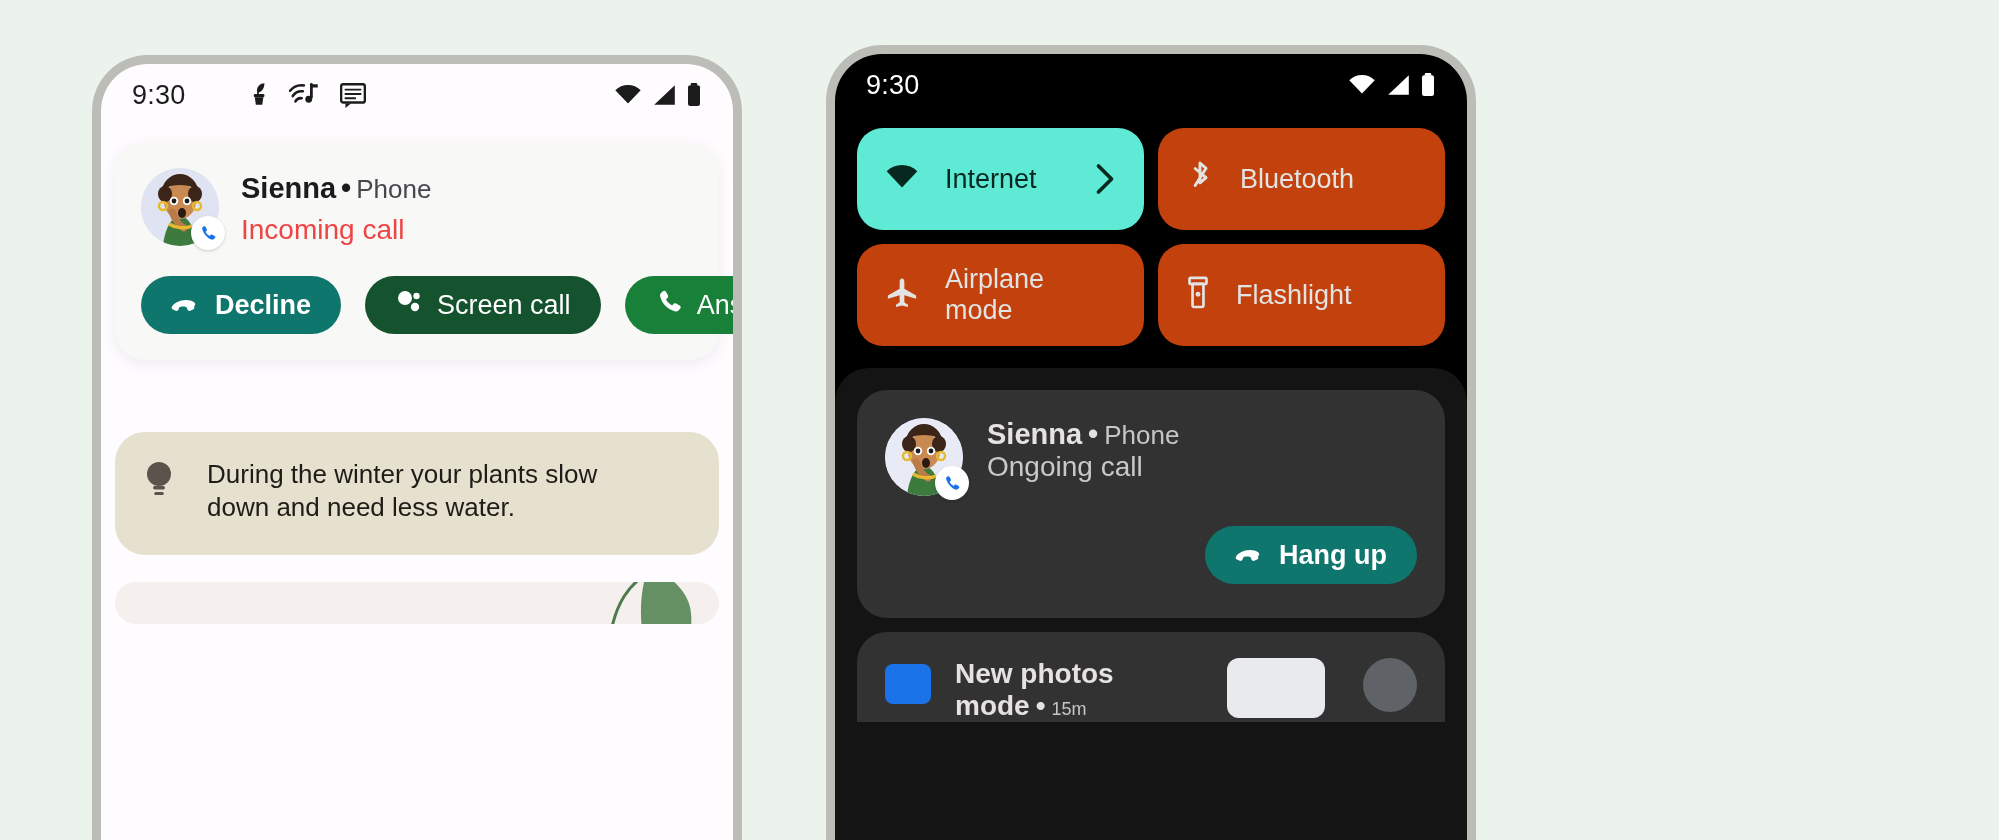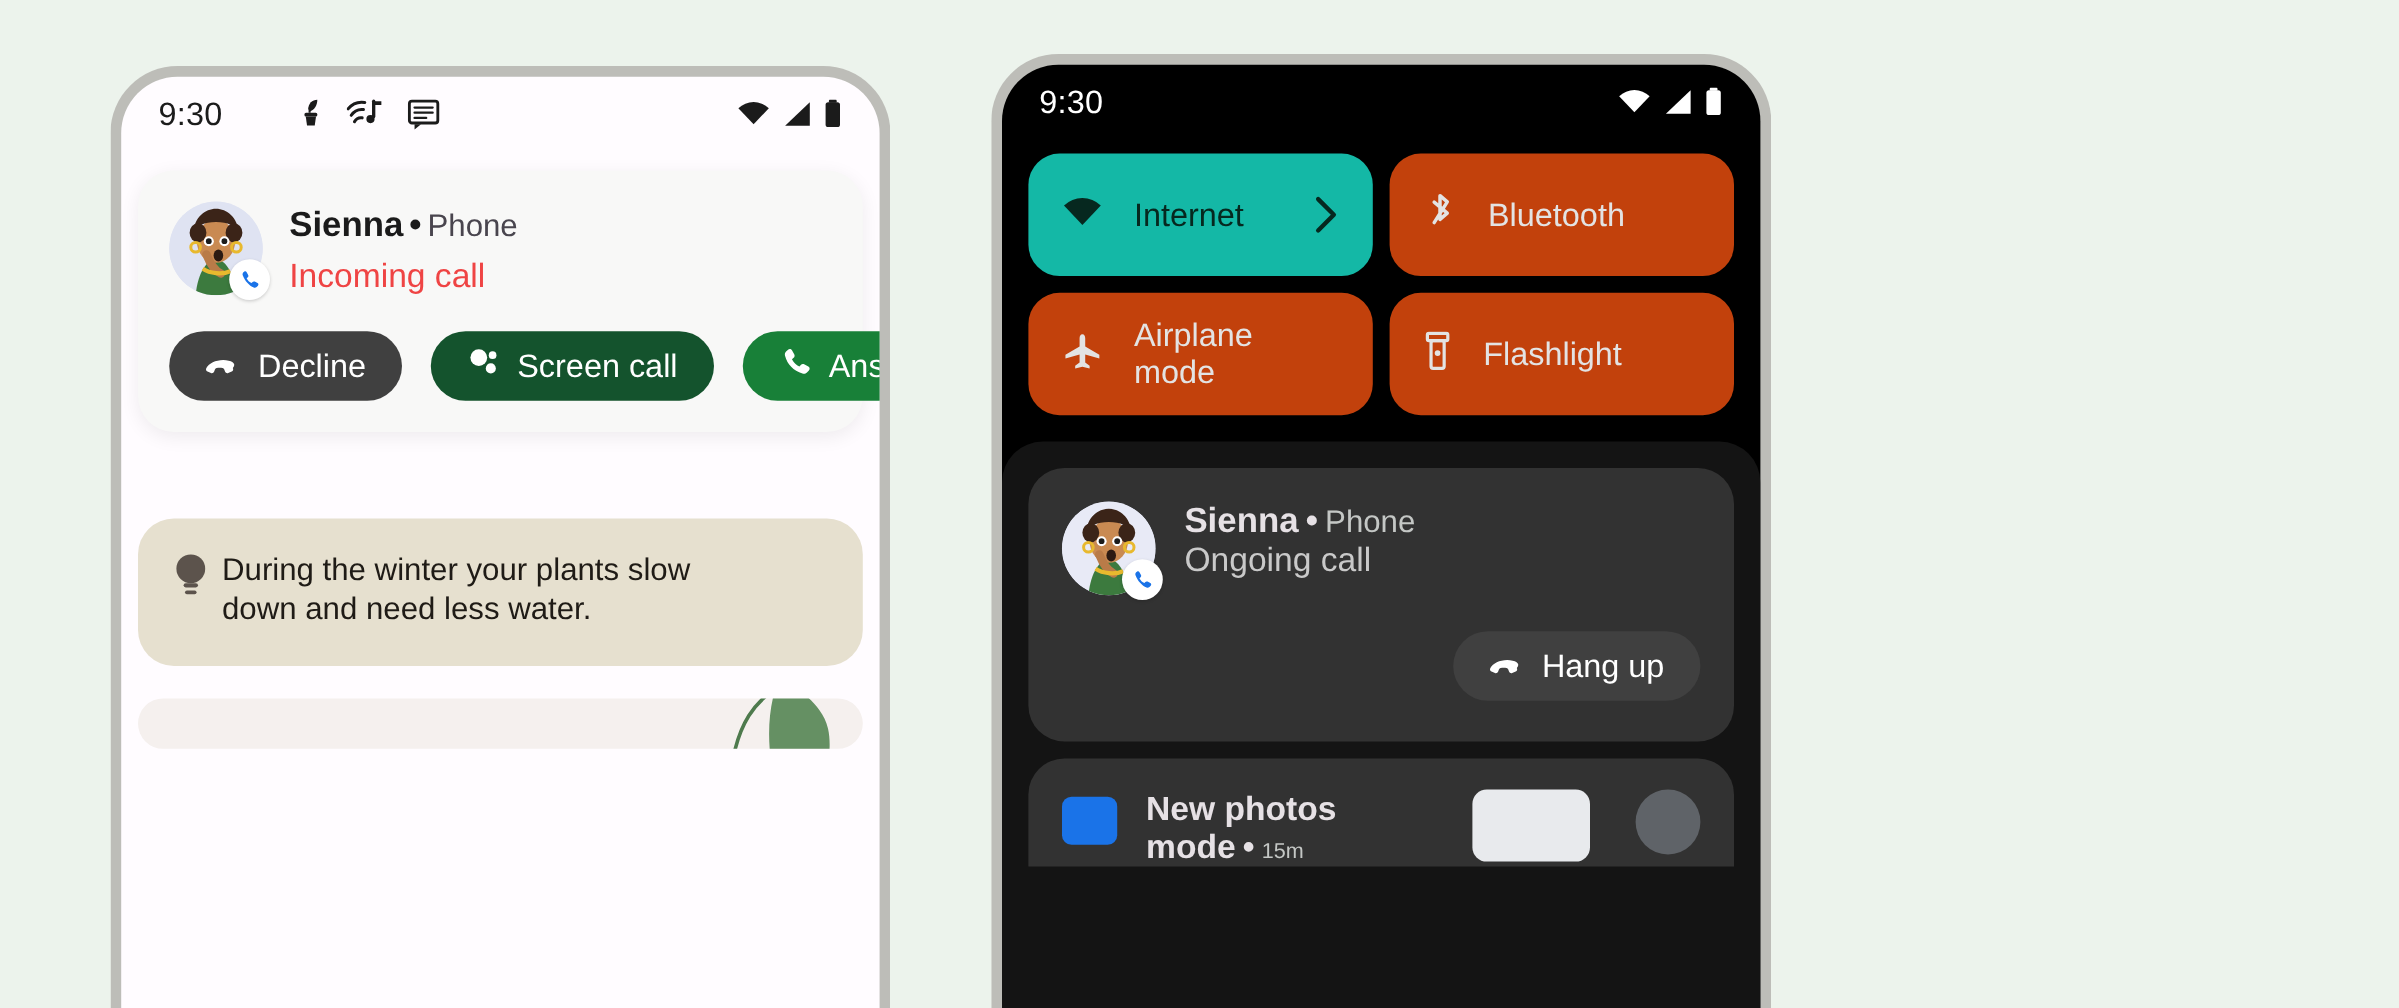--- a/index.html
+++ b/index.html
@@ -70,30 +70,30 @@
 
   .notif-actions { display: flex; gap: 24px; margin-top: 30px; }
   .pill {
     display: inline-flex; align-items: center; gap: 14px;
     border: none; border-radius: 999px;
     padding: 0 30px; height: 58px;
     font-size: 27px; font-weight: 500; color: #fff;
     font-family: "Liberation Sans", sans-serif;
     cursor: pointer; white-space: nowrap;
   }
-  .pill-decline { background: #404040; }
+  .pill-decline { background: #0f766e; font-weight: bold; }
   .pill-screen  { background: #14532d; }
   .pill-answer  { background: #188038; }
 
   
   .tip-card {
     position: absolute; left: 14px; right: 14px; top: 290px;
     background: #e6e0cf; border-radius: 30px;
     padding: 26px 26px 30px 26px;
-    display: flex; gap: 8px; align-items: flex-start;
+    display: flex; gap: 30px; align-items: flex-start;
     z-index: 1;
   }
   .tip-text { font-size: 26px; line-height: 1.28; color: #1f1b16; max-width: 430px; }
 
   .room-card {
     position: absolute; left: 14px; right: 14px; top: 440px; bottom: -60px;
     background: #f5f0ee; border-radius: 30px;
     padding: 42px 30px 0 30px; overflow: hidden;
   }
   .leaf {
@@ -103,21 +103,21 @@
 
   
   .qs-wrap { padding: 12px 22px 0 22px; }
   .qs-grid { display: grid; grid-template-columns: 1fr 1fr; gap: 14px; }
   .tile {
     height: 102px; border-radius: 26px;
     display: flex; align-items: center; gap: 26px;
     padding: 0 28px; cursor: pointer;
   }
   .tile-off { background: #c2410c; color: #e3e3e3; }
-  .tile-on  { background: #14b8a6; color: #06281f; }
+  .tile-on  { background: #5eead4; color: #06281f; }
   .tile-label { font-size: 27px; font-weight: 500; }
   .tile-chevron { margin-left: auto; display: flex; align-items: center; }
 
   .shade {
     margin-top: 22px; background: #141414;
     border-radius: 34px 34px 0 0; padding: 22px 22px 0 22px;
     height: 100%;
   }
   .dark-notif {
     background: #323232; border-radius: 30px; padding: 28px 28px 34px 28px;

